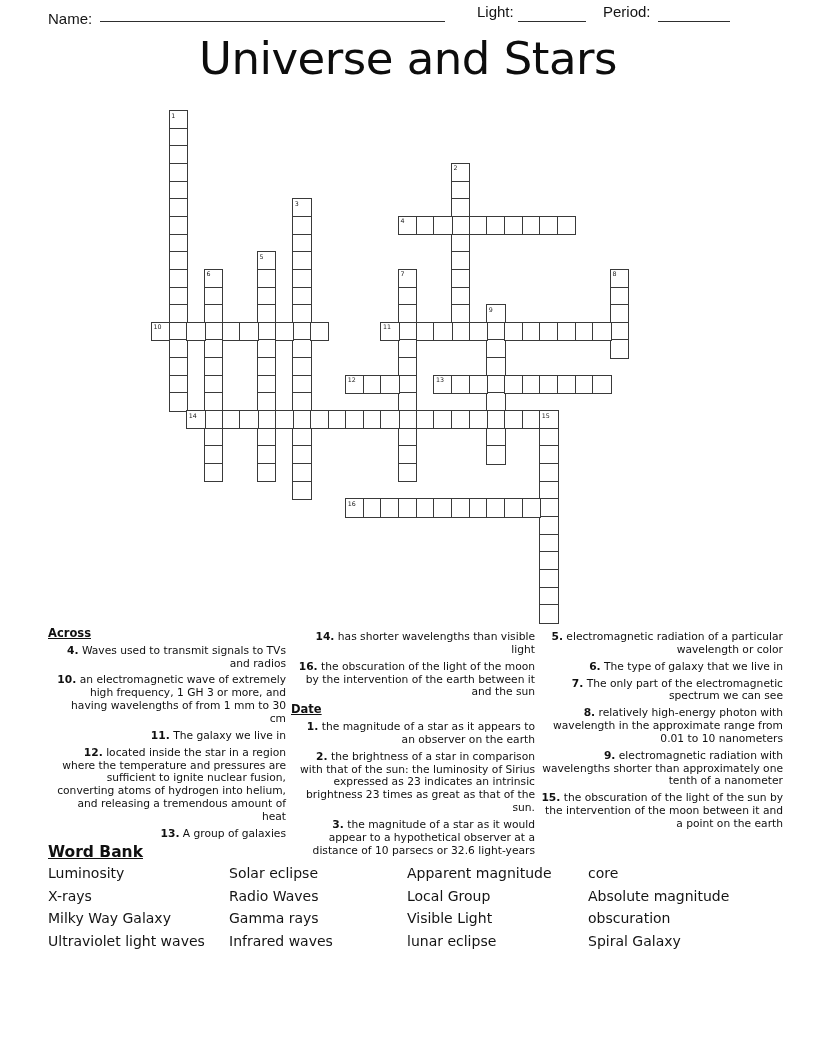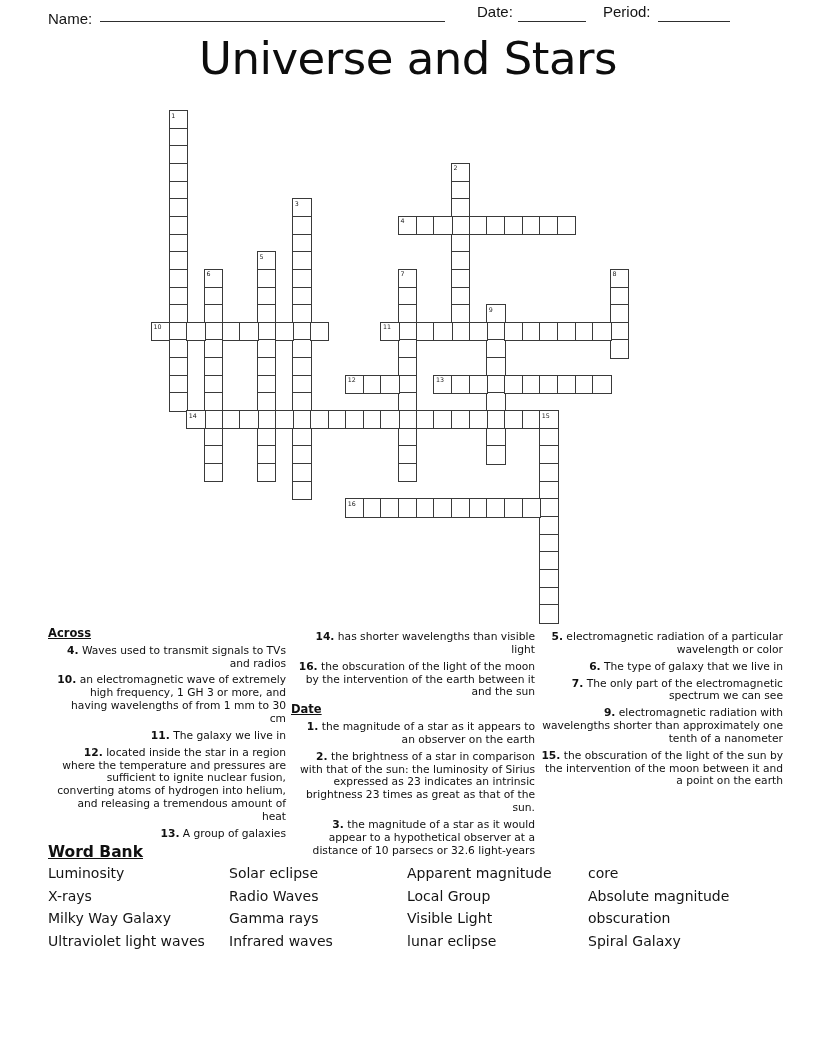--- a/index.html
+++ b/index.html
@@ -49,21 +49,21 @@
   .wb-item { height:22.5px; }
 </style>
 </head>
 <body>
 
 <div class="page">
 
   <span class="hdr-label" style="left:48px; top:10px;">Name:</span>
   <div class="blank" style="left:100px; top:2px; width:345px;"></div>
 
-  <span class="hdr-label" style="left:477px; top:3px;">Date:</span>
+  <span class="hdr-label" style="left:477px; top:3px;">Light:</span>
   <div class="blank" style="left:518px; top:2px; width:68px;"></div>
 
   <span class="hdr-label" style="left:603px; top:3px;">Period:</span>
   <div class="blank" style="left:658px; top:2px; width:72px;"></div>
 
   <div class="title">Universe and Stars</div>
 
   <div class="grid">
       <div class="cell" style="left: 17.65px; top: 0px; width: 19.35px; height: 19.35px;">
         <span class="cell-num">1</span>
@@ -282,20 +282,21 @@
       <p class="clue"><b>16.</b> the obscuration of the light of the moon by the intervention of the earth between it and the sun</p>
       <div class="clue-heading">Date</div>
       <p class="clue"><b>1.</b> the magnitude of a star as it appears to an observer on the earth</p>
       <p class="clue"><b>2.</b> the brightness of a star in comparison with that of the sun: the luminosity of Sirius expressed as 23 indicates an intrinsic brightness 23 times as great as that of the sun.</p>
       <p class="clue"><b>3.</b> the magnitude of a star as it would appear to a hypothetical observer at a distance of 10 parsecs or 32.6 light-years</p>
     </div>
   <div class="clue-col" id="ccol3">
       <p class="clue"><b>5.</b> electromagnetic radiation of a particular wavelength or color</p>
       <p class="clue"><b>6.</b> The type of galaxy that we live in</p>
       <p class="clue"><b>7.</b> The only part of the electromagnetic spectrum we can see</p>
+      <p class="clue"><b>8.</b> relatively high-energy photon with wavelength in the approximate range from 0.01 to 10 nanometers</p>
       <p class="clue"><b>9.</b> electromagnetic radiation with wavelengths shorter than approximately one tenth of a nanometer</p>
       <p class="clue"><b>15.</b> the obscuration of the light of the sun by the intervention of the moon between it and a point on the earth</p>
     </div>
 
   <div class="wb-heading">Word Bank</div>
   <div class="wb-col" id="wbcol0">
       <div class="wb-item">Luminosity</div>
       <div class="wb-item">X-rays</div>
       <div class="wb-item">Milky Way Galaxy</div>
       <div class="wb-item">Ultraviolet light waves</div>

